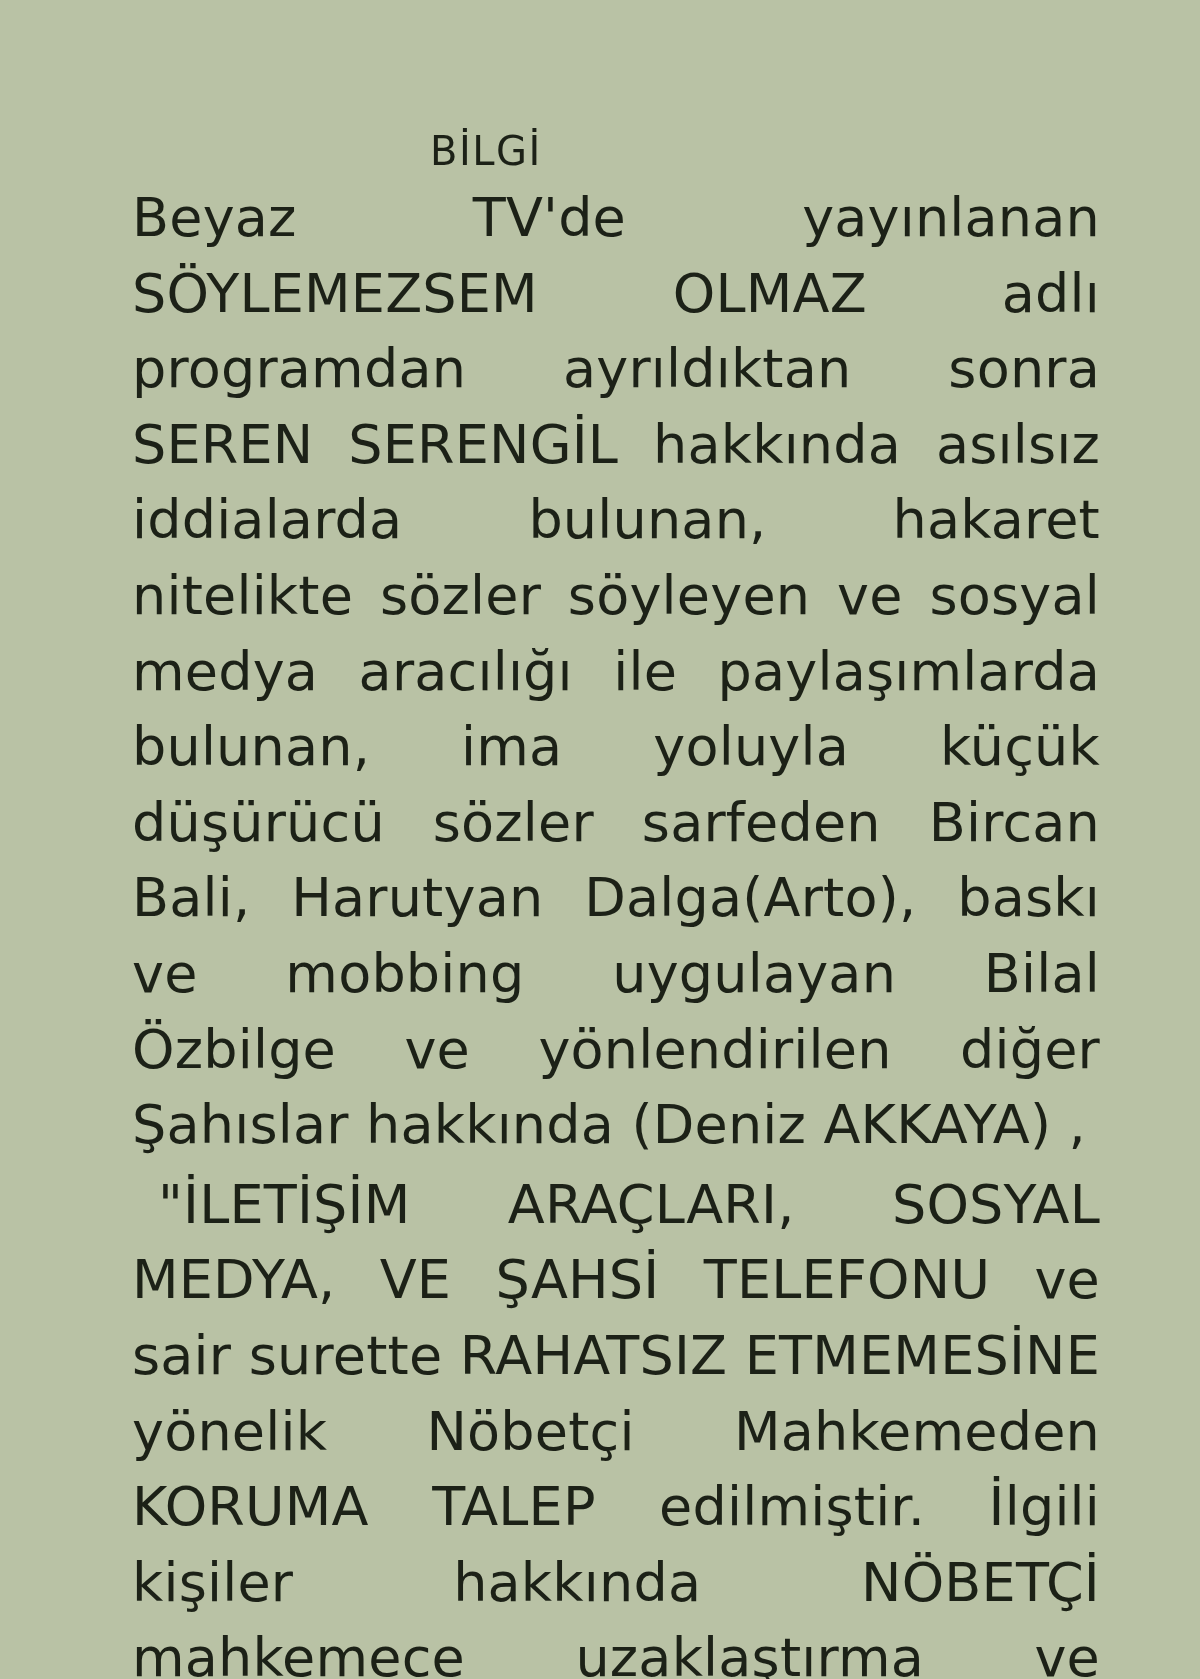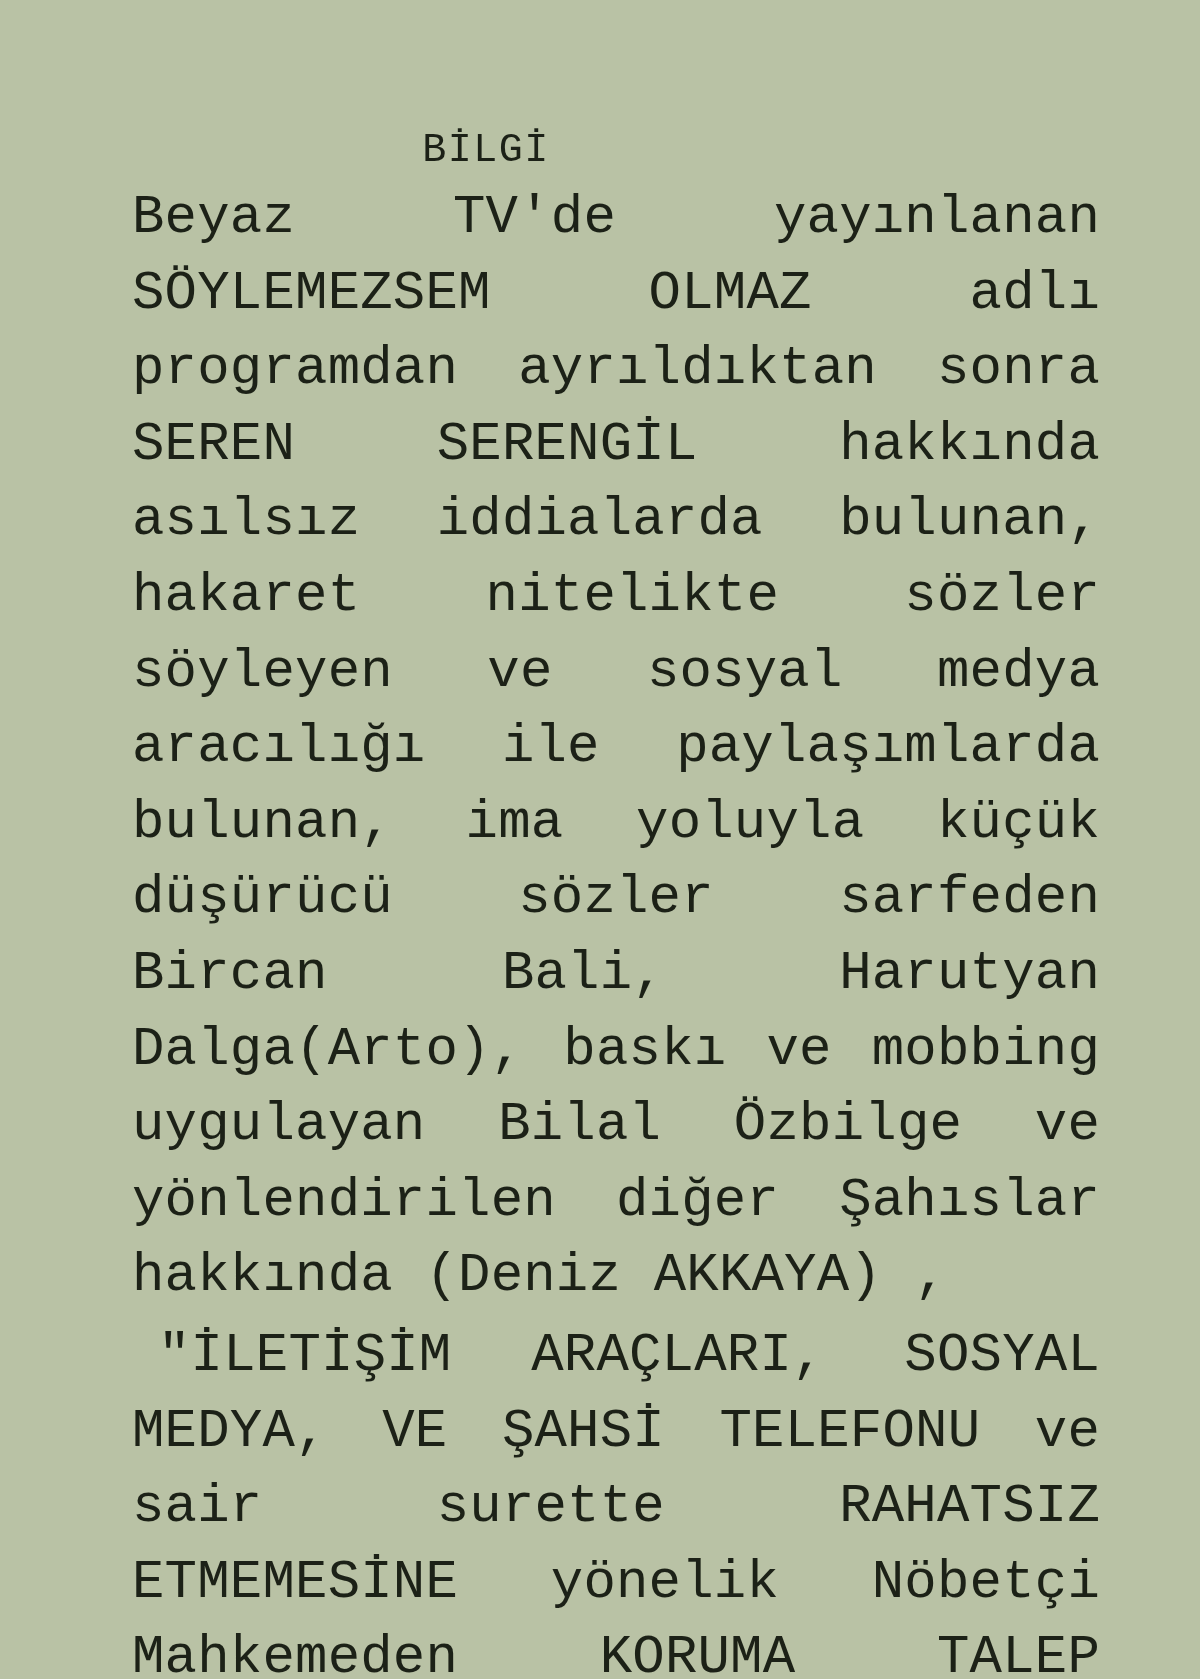--- a/index.html
+++ b/index.html
@@ -13,21 +13,20 @@
     font-family: "DejaVu Sans", sans-serif;
     color: #1c2117;
     overflow: hidden;
   }
   .page {
     position: relative;
     width: 1200px;
     height: 1679px;
     box-sizing: border-box;
     padding: 128px 100px 0 132px;
-    font-family: Liberation Mono, monospace;
   }
   .doc-title {
     font-size: 40px;
     letter-spacing: 1.5px;
     text-align: center;
     margin: 0 0 6px 0;
     padding-right: 260px;
     font-weight: 400;
     line-height: 1.15;
   }

